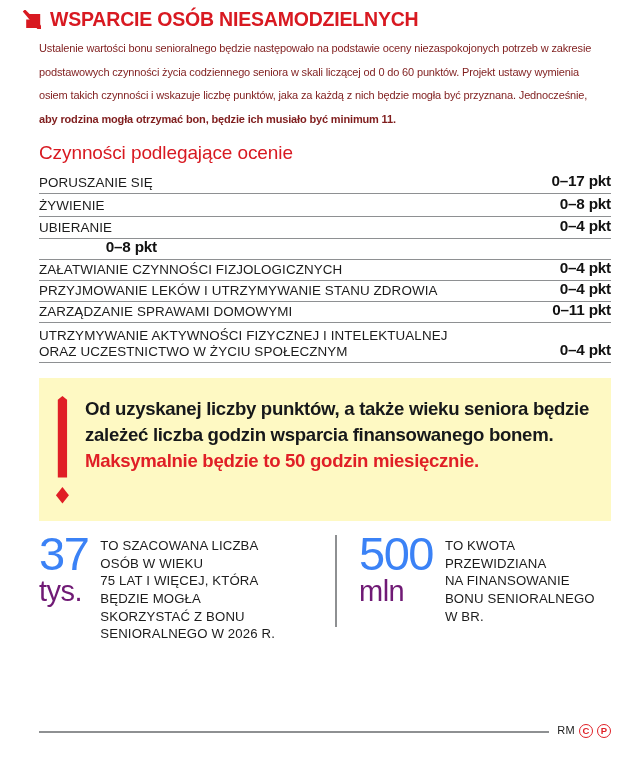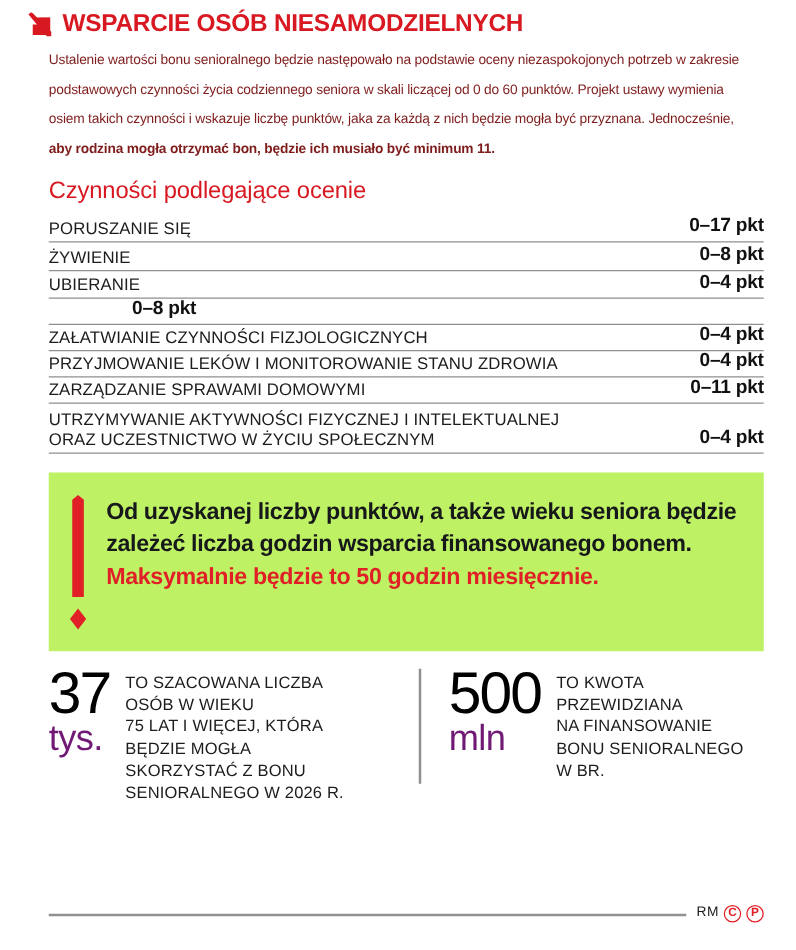--- a/index.html
+++ b/index.html
@@ -104,21 +104,21 @@
   .trow.h22 { height: 22px; }
   .trow.h21 { height: 21px; }
   .trow.tall { height: 40px; }
   .trow.tall .label { line-height: 16px; padding-bottom: 2px; }
 
   
   .callout {
     margin-top: 15px;
     margin-left: 17px;
     margin-right: 4px;
-    background: #bef264;
+    background: #fef9c3;
     height: 143px;
     display: flex;
     padding: 16px 10px 10px 12px;
   }
   .excl {
     width: 34px;
     flex: 0 0 34px;
     padding-top: 2px;
   }
   .callout-text {
@@ -149,21 +149,21 @@
   .bignum-wrap {
     text-align: left;
     line-height: 1;
     flex: 0 0 auto;
   }
   .bignum {
     font-size: 47px;
     font-weight: normal;
     letter-spacing: -1.5px;
     line-height: 42px;
-    color: #000000;
+    color: #3b82f6;
     display: block;
   }
   .bigunit {
     font-size: 29px;
     letter-spacing: -0.5px;
     line-height: 32px;
     color: #701a75;
     display: block;
   }
   .stat-desc {
@@ -262,21 +262,21 @@
     <div class="trow h21">
       <div class="value">0–8 pkt</div>
     </div>
 
     <div class="trow h21">
       <div class="label">ZAŁATWIANIE CZYNNOŚCI FIZJOLOGICZNYCH</div>
       <div class="value">0–4 pkt</div>
     </div>
 
     <div class="trow h21">
-      <div class="label">PRZYJMOWANIE LEKÓW I MONITOROWANIE STANU ZDROWIA</div>
+      <div class="label">PRZYJMOWANIE LEKÓW I UTRZYMYWANIE STANU ZDROWIA</div>
       <div class="value">0–4 pkt</div>
     </div>
 
     <div class="trow h21">
       <div class="label">ZARZĄDZANIE SPRAWAMI DOMOWYMI</div>
       <div class="value">0–11 pkt</div>
     </div>
 
     <div class="trow tall">
       <div class="label">UTRZYMYWANIE AKTYWNOŚCI FIZYCZNEJ I INTELEKTUALNEJ

